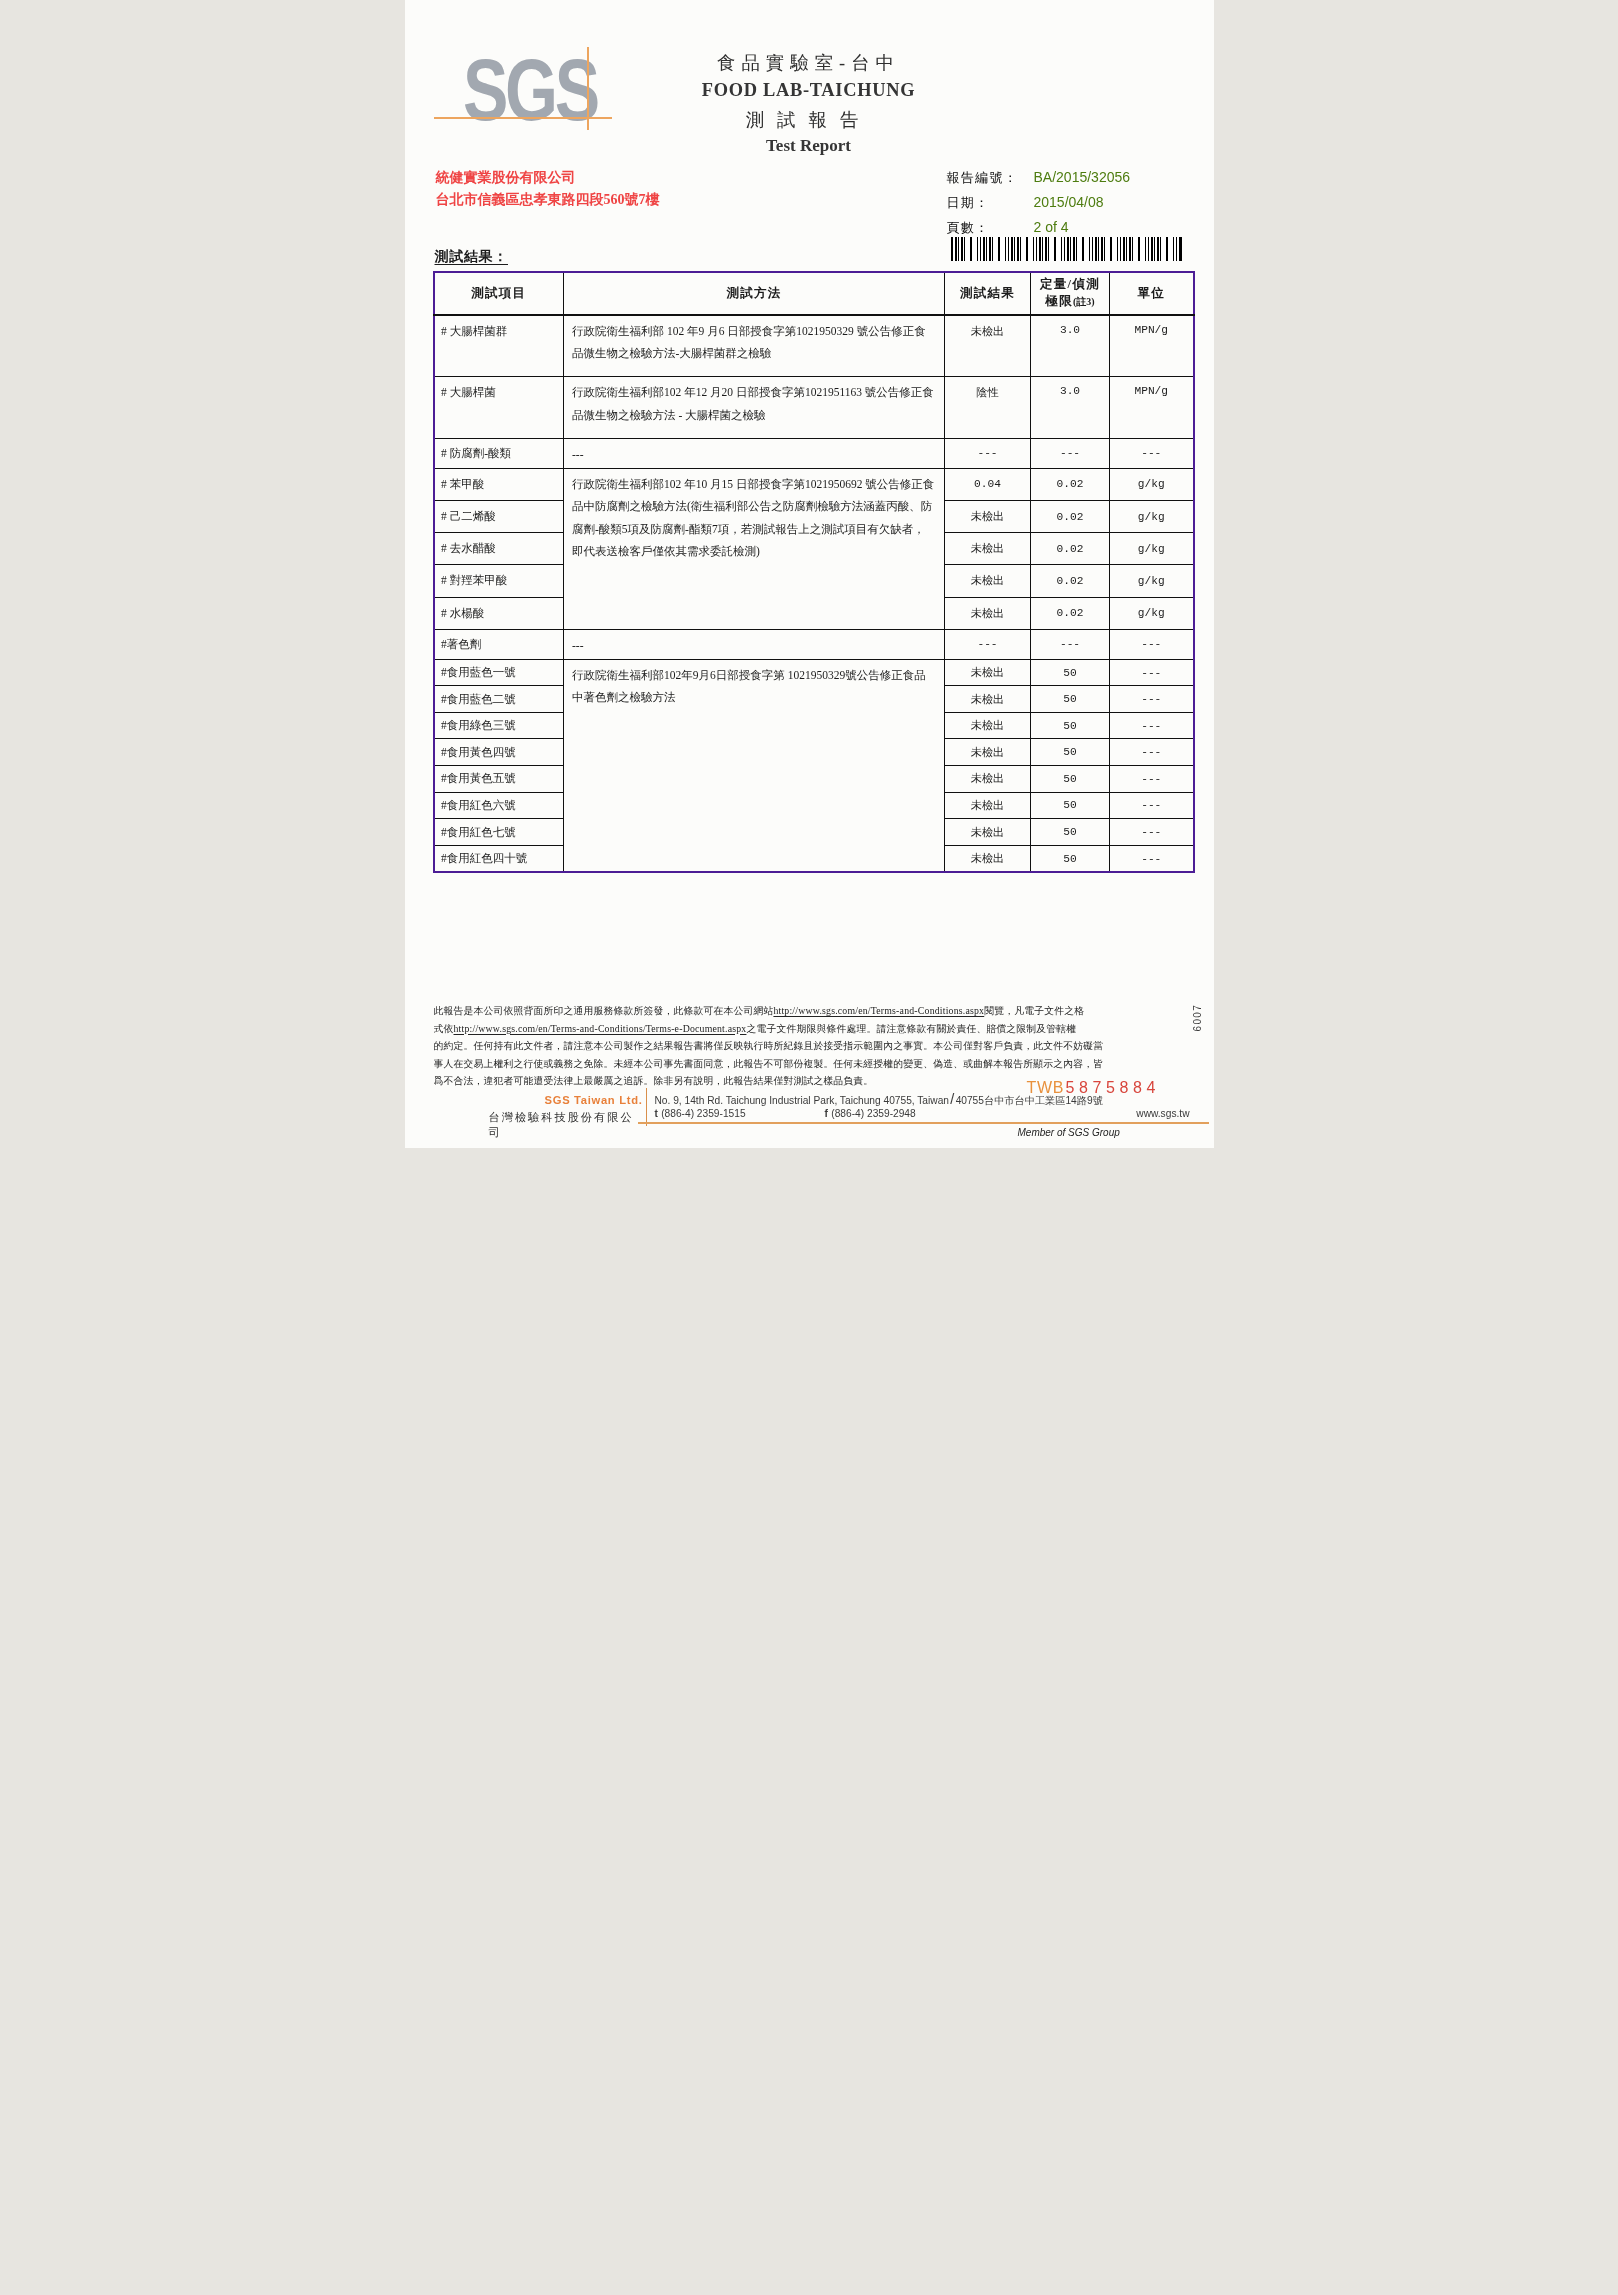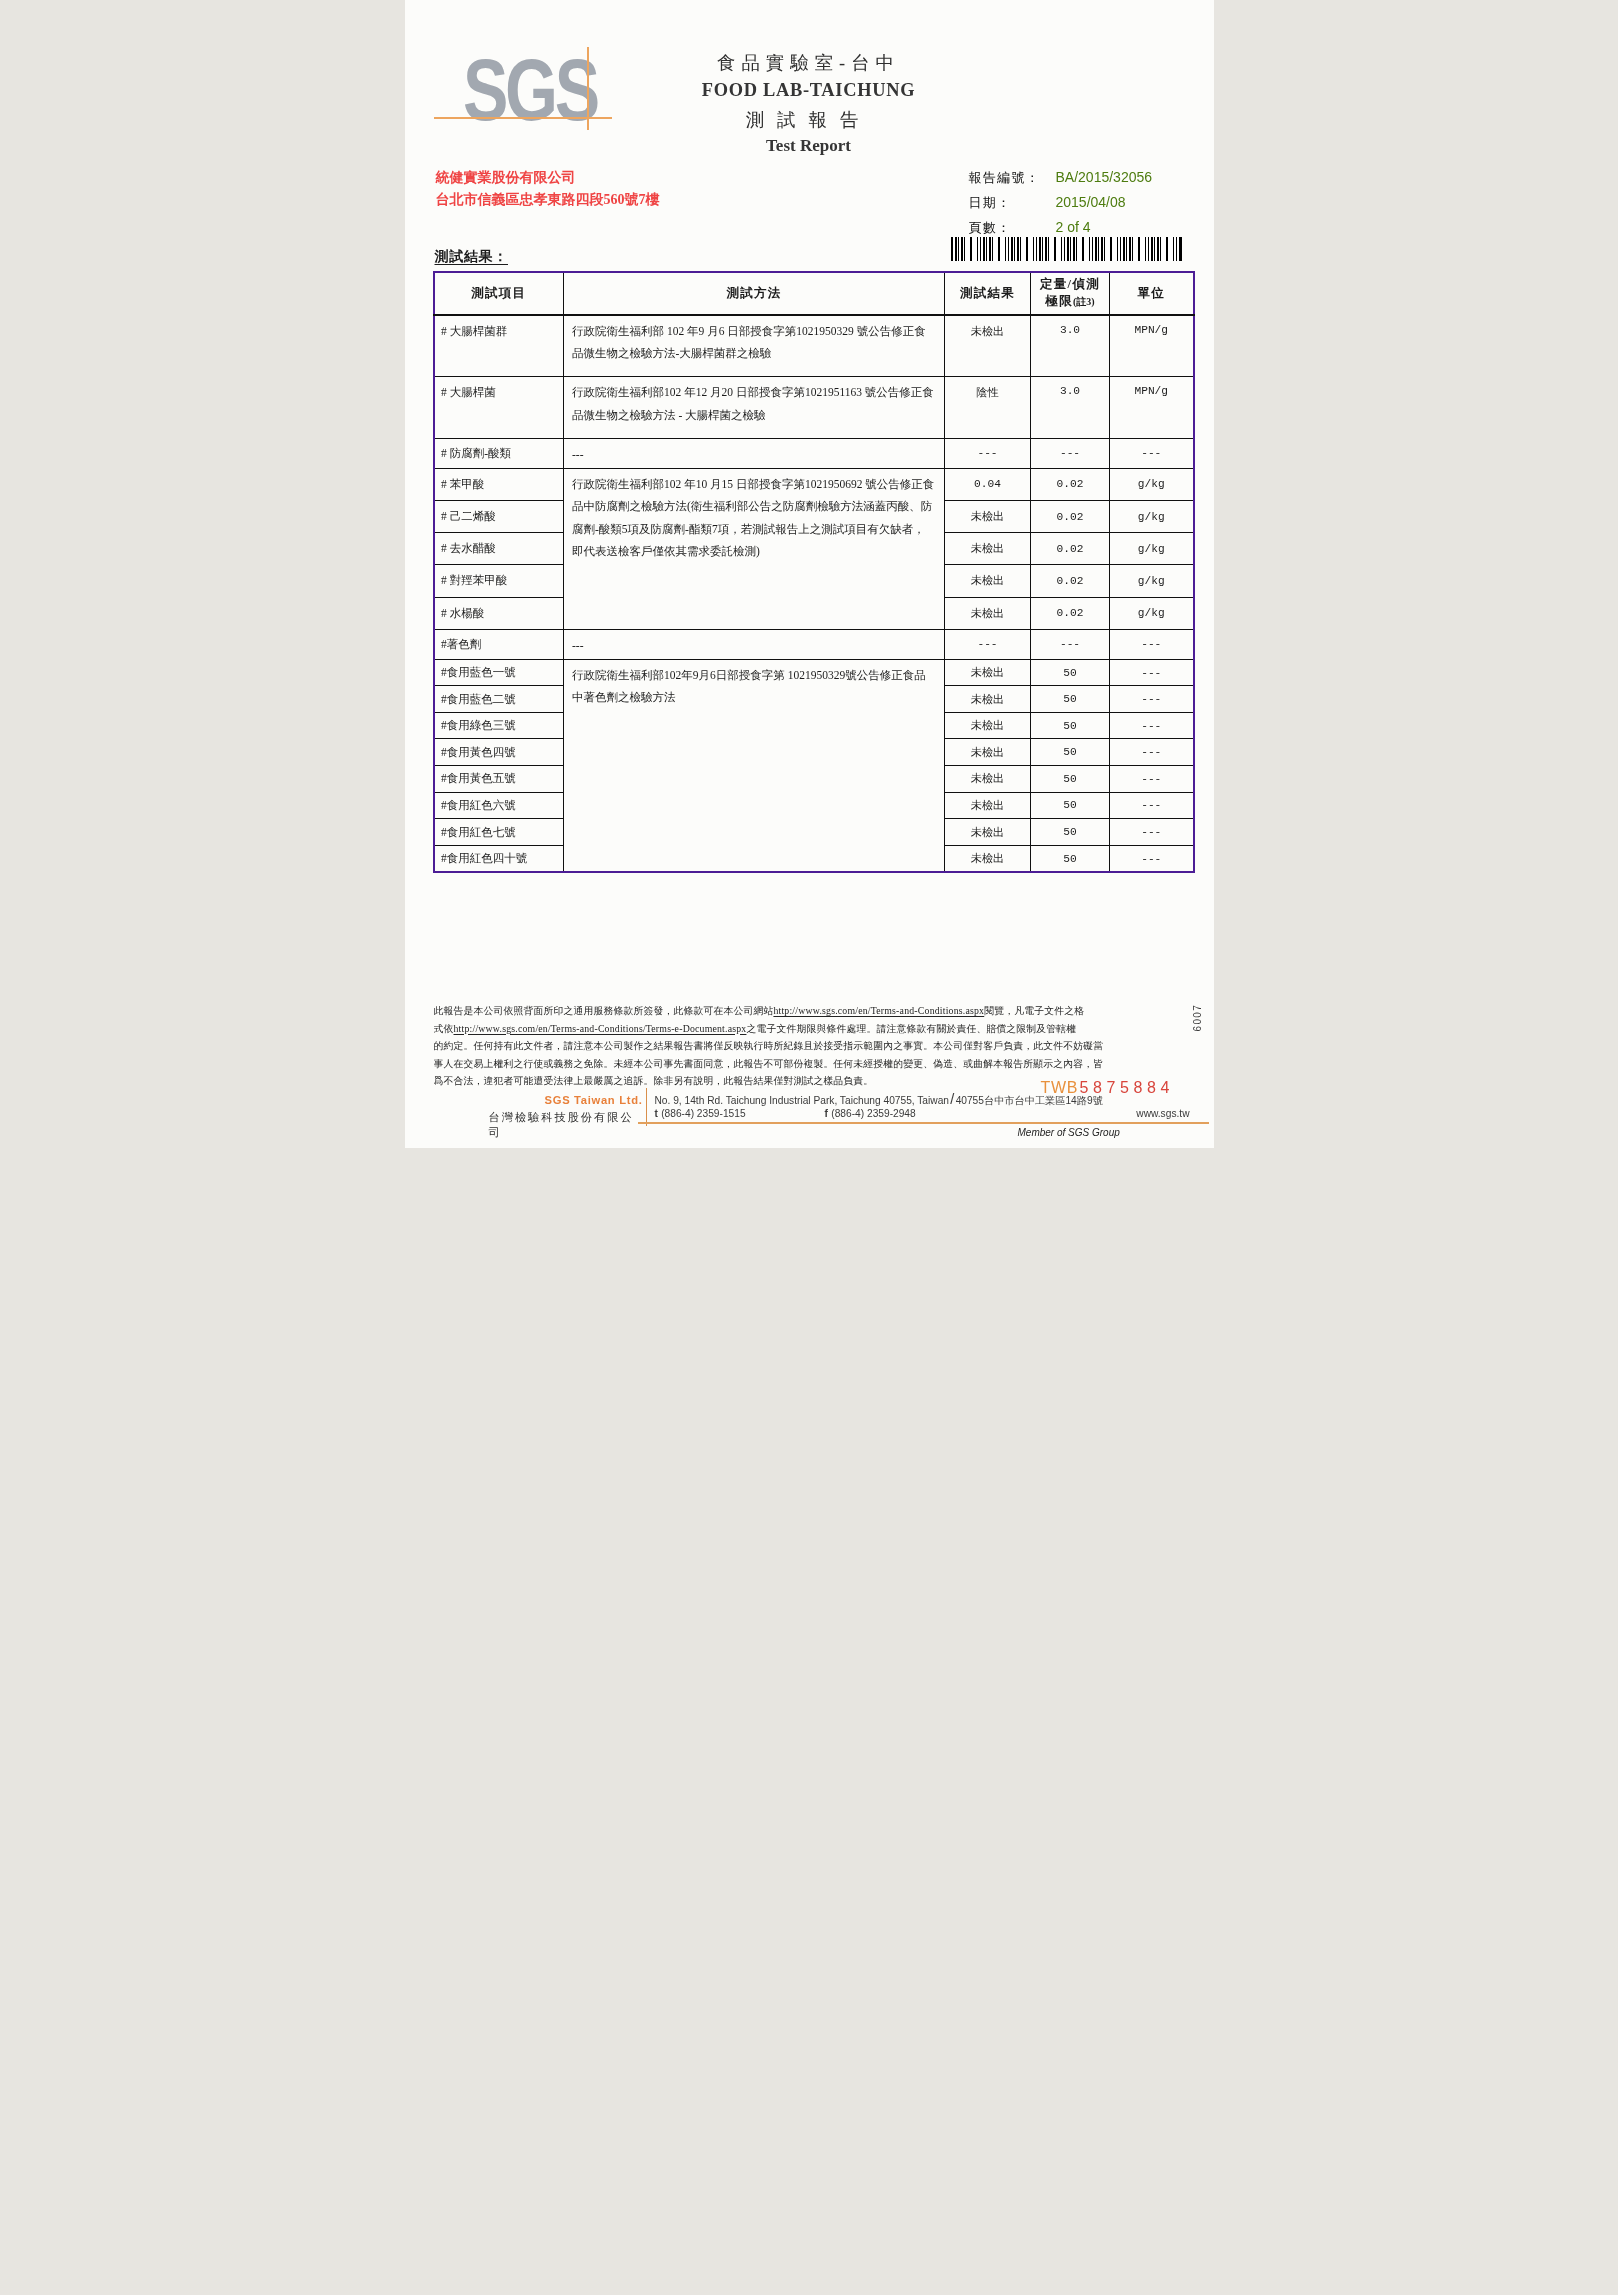--- a/index.html
+++ b/index.html
@@ -27,21 +27,21 @@
 
   
   .titles{position:absolute;left:246px;top:50px;width:316px;text-align:center;}
   .t-lab-zh{font-size:18.4px;letter-spacing:6px;color:#2e2e2e;}
   .t-lab-en{font-size:18.4px;font-weight:700;letter-spacing:0.7px;color:#353535;margin-top:4.6px;}
   .t-rep-zh{font-size:18.4px;letter-spacing:13px;color:#2e2e2e;margin-top:6px;}
   .t-rep-en{font-size:17px;font-weight:700;color:#353535;margin-top:4.6px;}
 
   
   .client{position:absolute;left:31px;top:167px;font-weight:700;font-size:14px;line-height:22.4px;color:#ef4444;}
-  .report-meta{position:absolute;left:564px;top:169px;width:237px;font-size:13px;}
+  .report-meta{position:absolute;left:542px;top:169px;width:237px;font-size:13px;}
   .meta-row{display:flex;margin-bottom:7.2px;}
   .meta-label{width:87px;letter-spacing:1.3px;color:#111;}
   .meta-value{font-family:"Liberation Sans","DejaVu Sans",sans-serif;font-size:14px;color:#4d7c0f;}
   .barcode{
     position:absolute;left:546px;top:237px;width:229px;height:24.4px;
     background:repeating-linear-gradient(90deg,
       #000 0 1.3px,#fff 1.3px 2.6px,#000 2.6px 4.6px,#fff 4.6px 6px,
       #000 6px 6.6px,#fff 6.6px 9.2px,#000 9.2px 11.2px,#fff 11.2px 12px,
       #000 12px 13px,#fff 13px 16px,#000 16px 16.5px,#fff 16.5px 18px,
       #000 18px 20.4px,#fff 20.4px 22px,#000 22px 22.4px,#fff 22.4px 25px,
@@ -86,21 +86,21 @@
   .th-note{font-size:10px;letter-spacing:0;}
 
   
   .legal{position:absolute;left:29px;top:1002px;width:764px;}
   .legal-line{
     font-size:9.8px;line-height:17.5px;white-space:nowrap;overflow:hidden;
     color:#232323;letter-spacing:0.2px;
   }
   .legal-line .u{text-decoration:underline;text-underline-offset:2px;}
 
-  .stamp{position:absolute;left:636px;top:1079px;font-family:"Liberation Sans","DejaVu Sans",sans-serif;font-size:16px;}
+  .stamp{position:absolute;left:622px;top:1079px;font-family:"Liberation Sans","DejaVu Sans",sans-serif;font-size:16px;}
   .stamp .pre{color:#e8913d;letter-spacing:0.7px;}
   .stamp .num{color:#d8453c;letter-spacing:4.6px;margin-left:1.3px;}
   .form-number{
     position:absolute;left:787px;top:1004px;
     font-family:"Liberation Sans","DejaVu Sans",sans-serif;font-size:10px;color:#3d3d3d;
     writing-mode:vertical-rl;transform:rotate(180deg);letter-spacing:1.3px;
   }
 
   
   .fb-co-en{

